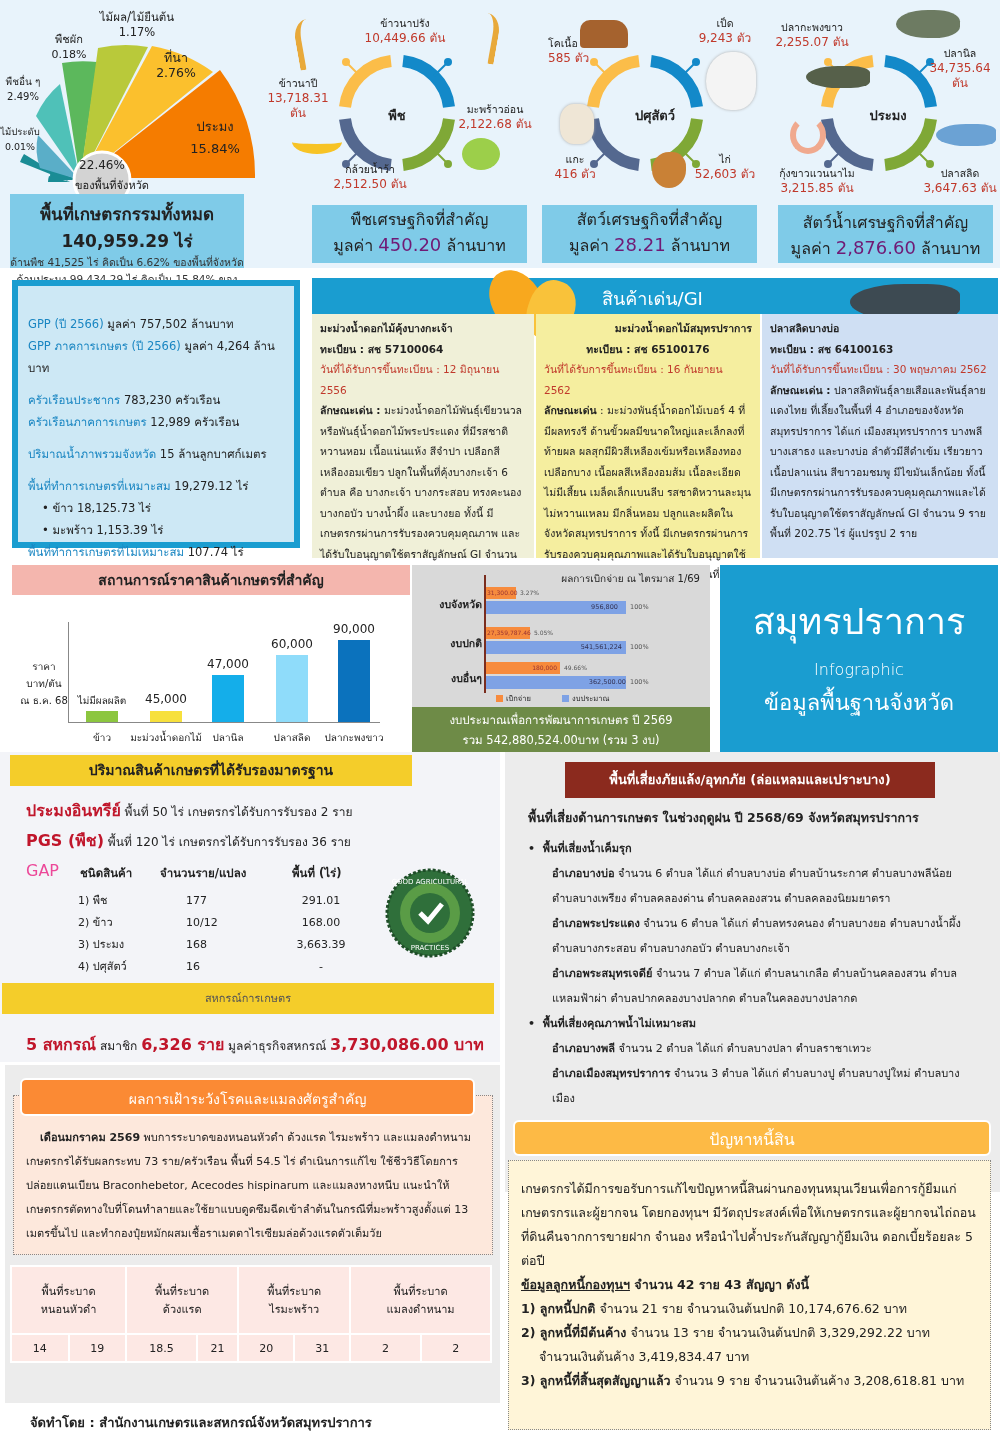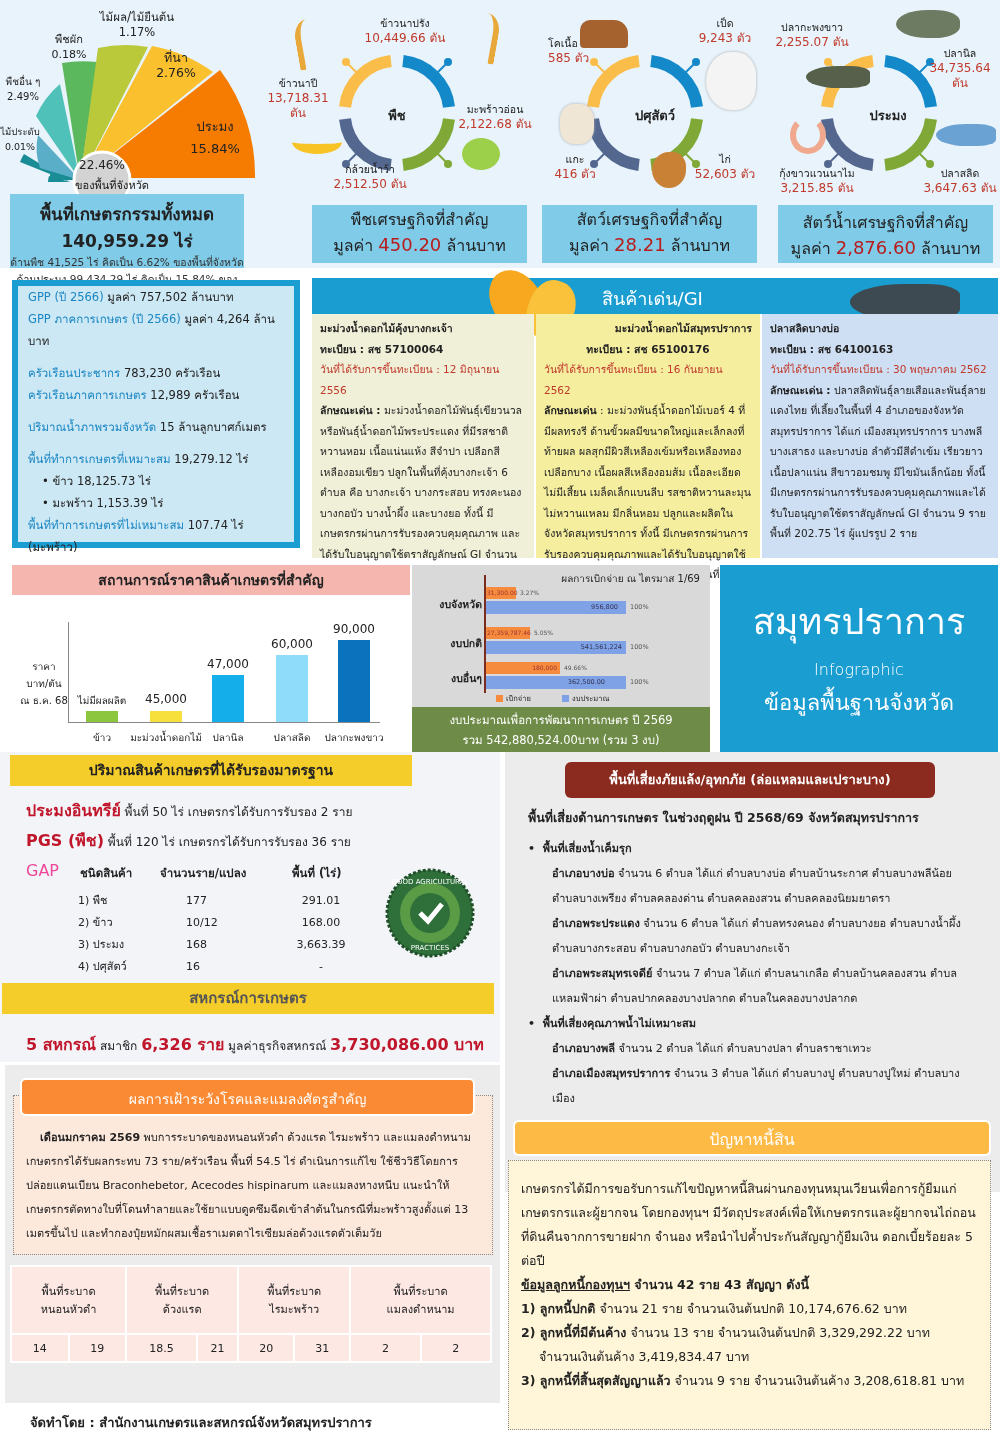--- a/index.html
+++ b/index.html
@@ -5,46 +5,46 @@
 *{box-sizing:border-box;margin:0;padding:0}
 body{width:1000px;height:1444px;background:#fff;font-family:"DejaVu Sans","Liberation Sans",sans-serif;position:relative;overflow:hidden;color:#222}
 .abs{position:absolute}
 
 .topbg{left:0;top:0;width:1000px;height:268px;background:#e8f3fb}
 .sumbox{background:#7fcbe8;text-align:center}
 .sumbox .big{font-size:17px;font-weight:bold;color:#222}
 .sumbox .small{font-size:10.5px;color:#333;line-height:17px}
 .sumbox .title{font-size:16px;color:#222;line-height:26px}
 .sumbox .val{font-size:16px;color:#222}
-.sumbox .val b{color:#b91c1c;font-weight:normal;font-size:18px}
+.sumbox .val b{color:#701a75;font-weight:normal;font-size:18px}
 .lbl{font-size:10.5px;color:#222;text-align:center;line-height:15px}
 .lbl .v{color:#c0392b;font-size:12px}
 .ring-center{font-size:13px;font-weight:bold;color:#222}
 
-.infobox{left:12px;top:280px;width:288px;height:268px;background:#cde8f5;border:6px solid #1a9dd0;padding:0 10px;font-size:11.5px;line-height:22px}
+.infobox{left:12px;top:280px;width:288px;height:268px;background:#cde8f5;border:6px solid #1a9dd0;padding:27px 10px;font-size:11.5px;line-height:22px}
 .infobox .k{color:#1a86c2}
 .infobox .gap{height:10px}
 
 .gi-head{left:312px;top:278px;width:686px;height:36px;background:#1a9dd0;color:#fff;font-size:18px}
 .gi-col{top:314px;height:244px;font-size:10.5px;line-height:20.5px;padding:4px 8px}
 .gi-col .t{font-weight:bold}
 .gi-col .d{color:#c0392b}
 
 .price-head{left:12px;top:565px;width:398px;height:30px;background:#f4b6ae;text-align:center;font-size:14px;line-height:30px;font-weight:bold}
 
 .budget{left:412px;top:565px;width:298px;height:180px;background:#d9d9d9}
 .budget-foot{left:412px;top:707px;width:298px;height:45px;background:#6e8b47;color:#fff;text-align:center;font-size:11.5px;line-height:20px;padding-top:3px}
 
 .titleblock{left:720px;top:565px;width:278px;height:188px;background:#1a9dd0;color:#fff;text-align:center}
 
 .certbg{left:0;top:752px;width:500px;height:310px;background:#f3f4f8}
 .yhead{background:#f4cd2a;text-align:center;font-weight:bold;font-size:14px}
 
 .riskbg{left:505px;top:752px;width:495px;height:440px;background:#ececec}
-.risk-head{left:565px;top:762px;width:370px;height:36px;background:#8b2a1e;color:#fff;border-radius:6px;text-align:center;font-size:13px;line-height:36px;font-weight:bold}
+.risk-head{left:565px;top:762px;width:370px;height:36px;background:#8b2a1e;color:#fff;border-radius:0;text-align:center;font-size:13px;line-height:36px;font-weight:bold}
 .risk-body{font-size:11px;line-height:25px}
 .risk-body .amp{font-weight:bold}
 
 .pestbg{left:5px;top:1065px;width:495px;height:338px;background:#ececec}
 .pest-panel{left:13px;top:1095px;width:480px;height:160px;background:#fde8dc;border:1.5px dotted #888}
 .pest-head{left:20px;top:1078px;width:455px;height:38px;background:#fb8a34;border-radius:6px;color:#fff;text-align:center;font-size:14px;line-height:38px;border:2px solid #fff}
 .pest-text{font-size:11px;line-height:24px;padding:30px 12px 0 12px;text-indent:14px}
 table.pt{position:absolute;left:10px;top:1265px;width:482px;border-collapse:separate;border-spacing:2px;background:#fff;font-size:11px}
 table.pt td{background:#fde8e4;text-align:center;height:26px}
 
@@ -320,21 +320,21 @@
 
   <div class="abs" style="left:4px;top:70px;width:66px;font-size:10.5px;font-weight:bold;text-align:right">งบปกติ</div>
   <div class="abs" style="left:74px;top:62px;width:44px;height:12px;background:#f78b3d;font-size:6px;line-height:12px;color:#933;padding-left:1px">27,359,787.46</div>
   <div class="abs" style="left:122px;top:62px;font-size:6px;line-height:12px;color:#555">5.05%</div>
   <div class="abs" style="left:74px;top:76px;width:140px;height:13px;background:#7ea2e5;font-size:6.5px;line-height:13px;color:#335;text-align:right;padding-right:4px">541,561,224</div>
   <div class="abs" style="left:218px;top:76px;font-size:6.5px;line-height:13px;color:#555">100%</div>
 
   <div class="abs" style="left:4px;top:105px;width:66px;font-size:10.5px;font-weight:bold;text-align:right">งบอื่นๆ</div>
   <div class="abs" style="left:74px;top:97px;width:74px;height:12px;background:#f78b3d;font-size:6px;line-height:12px;color:#933;text-align:right;padding-right:3px">180,000</div>
   <div class="abs" style="left:152px;top:97px;font-size:6px;line-height:12px;color:#555">49.66%</div>
-  <div class="abs" style="left:74px;top:111px;width:140px;height:13px;background:#7ea2e5;font-size:6.5px;line-height:13px;color:#335;text-align:right;padding-right:21px">362,500.00</div>
+  <div class="abs" style="left:74px;top:111px;width:140px;height:13px;background:#7ea2e5;font-size:6.5px;line-height:13px;color:#335;text-align:right;padding-right:0">362,500.00</div>
   <div class="abs" style="left:218px;top:111px;font-size:6.5px;line-height:13px;color:#555">100%</div>
 
   <div class="abs" style="left:84px;top:130px;width:7px;height:7px;background:#f78b3d"></div>
   <div class="abs" style="left:94px;top:127px;font-size:7.5px">เบิกจ่าย</div>
   <div class="abs" style="left:150px;top:130px;width:7px;height:7px;background:#7ea2e5"></div>
   <div class="abs" style="left:160px;top:127px;font-size:7.5px">งบประมาณ</div>
 </div>
 <div class="abs budget-foot">
   <div>งบประมาณเพื่อการพัฒนาการเกษตร ปี 2569</div>
   <div>รวม 542,880,524.00บาท (รวม 3 งบ)</div>
@@ -374,21 +374,21 @@
 </div>
 <svg class="abs" style="left:385px;top:868px" width="90" height="90">
   <circle cx="45" cy="45" r="43" fill="#2f6f3a" stroke="#1f4d28" stroke-dasharray="3 2" stroke-width="3"></circle>
   <circle cx="45" cy="45" r="30" fill="#5a9c46"></circle>
   <circle cx="45" cy="45" r="20" fill="#2f6f3a"></circle>
   <path d="M35,45 L43,53 L57,36" stroke="#fff" stroke-width="5" fill="none"></path>
   <text x="45" y="16" font-size="7" fill="#fff" text-anchor="middle" font-family="DejaVu Sans, sans-serif">GOOD AGRICULTURAL</text>
   <text x="45" y="82" font-size="7" fill="#fff" text-anchor="middle" font-family="DejaVu Sans, sans-serif">PRACTICES</text>
 </svg>
 
-<div class="abs yhead" style="left:2px;top:983px;width:492px;height:31px;line-height:31px;font-weight:bold;color:#555;font-size:15px">สหกรณ์การเกษตร</div>
+<div class="abs yhead" style="left:2px;top:983px;width:492px;height:31px;line-height:31px;font-weight:normal;color:#555;font-size:11px">สหกรณ์การเกษตร</div>
 <div class="abs" style="left:26px;top:1032px;font-size:12px">
   <span style="color:#c0162b;font-size:16px;font-weight:bold">5 สหกรณ์</span><span> สมาชิก </span><span style="color:#c0162b;font-size:16px;font-weight:bold">6,326 ราย</span><span> มูลค่าธุรกิจสหกรณ์ </span><span style="color:#c0162b;font-size:16px;font-weight:bold">3,730,086.00 บาท</span>
 </div>
 
 <div class="abs riskbg"></div>
 <div class="abs risk-head">พื้นที่เสี่ยงภัยแล้ง/อุทกภัย (ล่อแหลมและเปราะบาง)</div>
 <div class="abs" style="left:528px;top:808px;font-size:12.5px;font-weight:bold">พื้นที่เสี่ยงด้านการเกษตร ในช่วงฤดูฝน ปี 2568/69 จังหวัดสมุทรปราการ</div>
 <div class="abs risk-body" style="left:528px;top:836px;width:450px">
   <div style="font-weight:bold">• &nbsp;<span>พื้นที่เสี่ยงน้ำเค็มรุก</span></div>
   <div style="padding-left:24px"><span class="amp">อำเภอบางบ่อ</span><span> จำนวน 6 ตำบล ได้แก่ ตำบลบางบ่อ ตำบลบ้านระกาศ ตำบลบางพลีน้อย ตำบลบางเพรียง ตำบลคลองด่าน ตำบลคลองสวน ตำบลคลองนิยมยาตรา</span></div>

